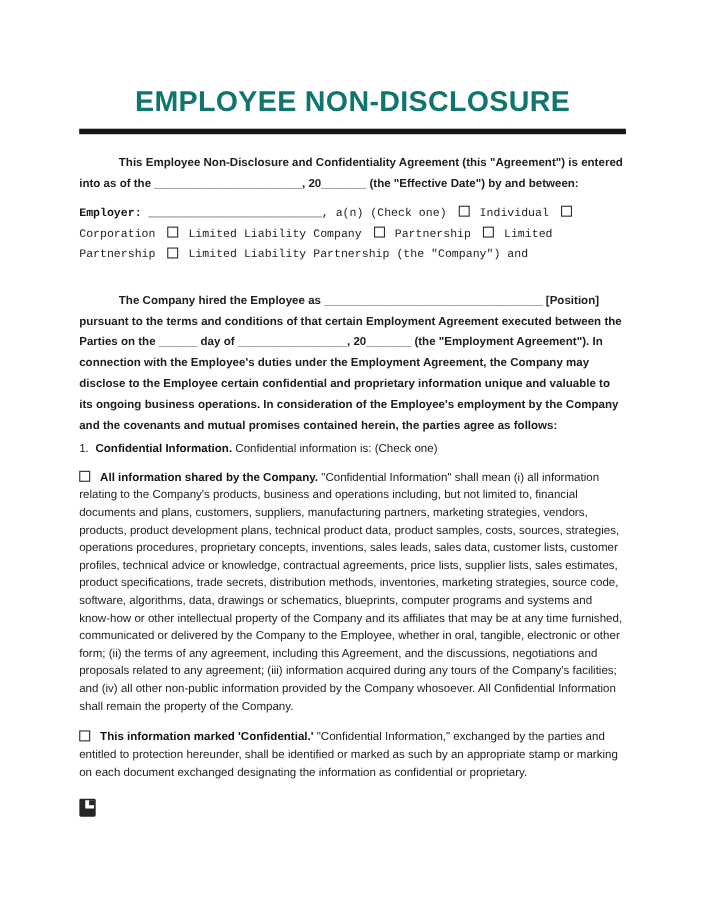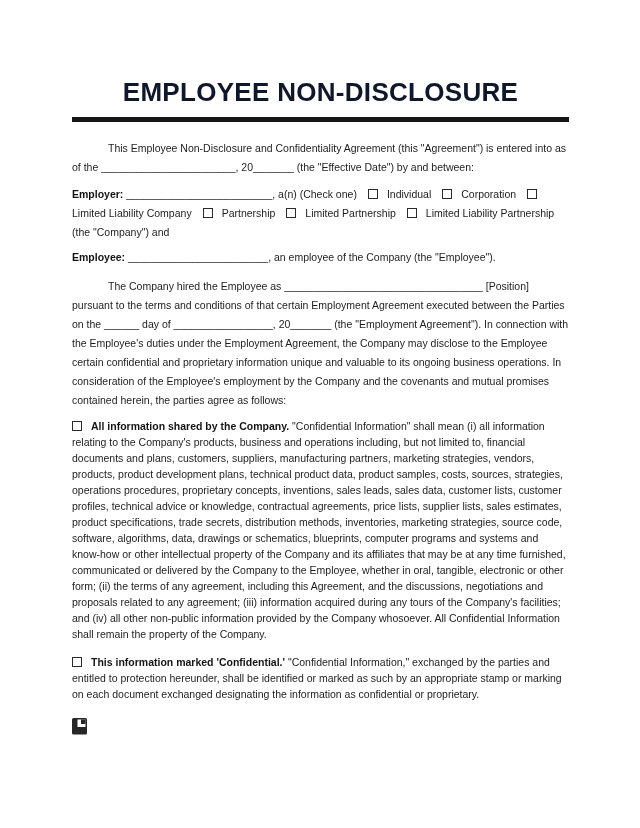--- a/index.html
+++ b/index.html
@@ -18,41 +18,41 @@
     color: #2a2a2a;
   }
 
   .title {
     margin: 7px 0 0 0;
     font-size: 26px;
     line-height: 34px;
     font-weight: bold;
     text-align: center;
     letter-spacing: 0.3px;
-    color: #0f172a;
+    color: #0f766e;
   }
 
   .rule {
     height: 5px;
     background: #161616;
     margin-top: 8px;
   }
 
   .para {
     font-size: 10.5px;
     line-height: 19px;
     margin: 0;
     text-align: left;
   }
-  .indent { text-indent: 36px; }
+  .indent { text-indent: 36px; font-weight: bold; }
 
   .p-intro    { margin-top: 17px; }
-  .p-employer { margin-top: 8px; }
+  .p-employer { margin-top: 8px; font-family: Liberation Mono, monospace; }
   .p-employee { margin-top: 6px; }
-  .p-hired    { margin-top: 10px; }
+  .p-hired    { margin-top: 22px; }
   .p-heading  { margin-top: 2px; }
 
   .sec { line-height: 16px; }
   .p-opt-a { margin-top: 8px; }
   .p-opt-b { margin-top: 12px; }
 
   b { color: #141414; }
 
   .cb {
     display: inline-block;
@@ -83,27 +83,27 @@
   <div class="rule"></div>
 
   <p class="para indent p-intro">This Employee Non-Disclosure and Confidentiality Agreement (this "Agreement") is entered into as of the _______________________, 20_______ (the "Effective Date") by and between:</p>
 
   <p class="para p-employer">
     <b>Employer:</b>
     <span>_________________________, a(n) (Check one)</span><span><span class="opt"><span class="cb"></span><span>Individual</span></span><span class="opt"><span class="cb"></span><span>Corporation</span></span><span class="opt"><span class="cb"></span><span>Limited Liability Company</span></span><span class="opt"><span class="cb"></span><span>Partnership</span></span><span class="opt"><span class="cb"></span><span>Limited Partnership</span></span><span class="opt"><span class="cb"></span><span>Limited Liability Partnership</span></span></span>
     <span>(the "Company") and</span>
   </p>
 
-  <p class="para p-employee">
-    <b>Employee:</b>
-    <span>________________________, an employee of the Company (the "Employee").</span>
-  </p>
 
   <p class="para indent p-hired">The Company hired the Employee as __________________________________ [Position] pursuant to the terms and conditions of that certain Employment Agreement executed between the Parties on the ______ day of _________________, 20_______ (the "Employment Agreement"). In connection with the Employee's duties under the Employment Agreement, the Company may disclose to the Employee certain confidential and proprietary information unique and valuable to its ongoing business operations. In consideration of the Employee's employment by the Company and the covenants and mutual promises contained herein, the parties agree as follows:</p>
 
+  <p class="para p-heading">
+    <span class="num">1.</span><b>Confidential Information.</b>
+    <span>Confidential information is: (Check one)</span>
+  </p>
 
   <p class="para sec p-opt-a opt-para"><span class="cb"></span><b>All information shared by the Company.</b>
     <span>"Confidential Information" shall mean (i) all information relating to the Company's products, business and operations including, but not limited to, financial documents and plans, customers, suppliers, manufacturing partners, marketing strategies, vendors, products, product development plans, technical product data, product samples, costs, sources, strategies, operations procedures, proprietary concepts, inventions, sales leads, sales data, customer lists, customer profiles, technical advice or knowledge, contractual agreements, price lists, supplier lists, sales estimates, product specifications, trade secrets, distribution methods, inventories, marketing strategies, source code, software, algorithms, data, drawings or schematics, blueprints, computer programs and systems and know-how or other intellectual property of the Company and its affiliates that may be at any time furnished, communicated or delivered by the Company to the Employee, whether in oral, tangible, electronic or other form; (ii) the terms of any agreement, including this Agreement, and the discussions, negotiations and proposals related to any agreement; (iii) information acquired during any tours of the Company's facilities; and (iv) all other non-public information provided by the Company whosoever. All Confidential Information shall remain the property of the Company.</span>
   </p>
 
   <p class="para sec p-opt-b opt-para"><span class="cb"></span><b>This information marked 'Confidential.'</b>
     <span>"Confidential Information," exchanged by the parties and entitled to protection hereunder, shall be identified or marked as such by an appropriate stamp or marking on each document exchanged designating the information as confidential or proprietary.</span>
   </p>
 
   <div class="logo-row">

